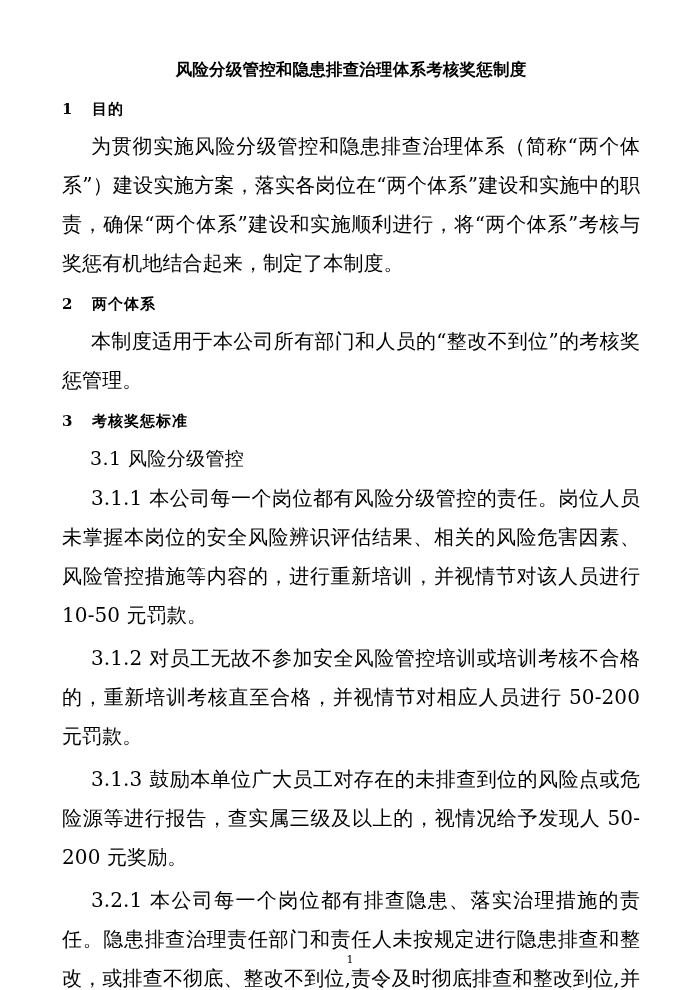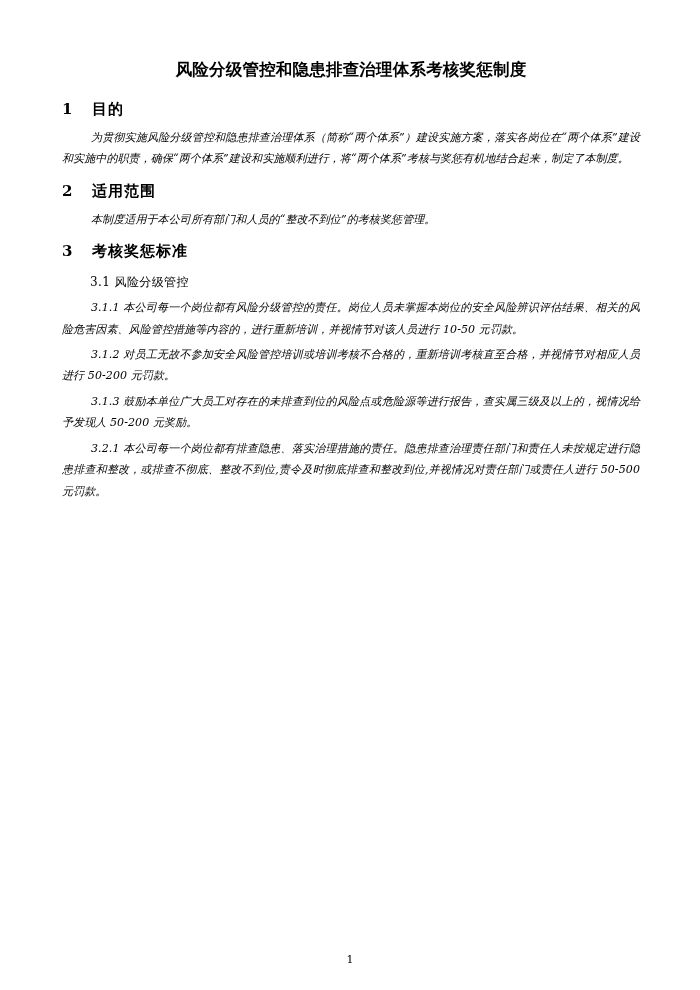--- a/index.html
+++ b/index.html
@@ -39,35 +39,34 @@
   }
   .h1 .num {
     display: inline-block;
     width: 30px;
     flex: none;
   }
   .h1 .txt {
     letter-spacing: 1px;
   }
   .h2 {
-    font-size: 12px;
+    font-size: 19px;
     margin: 9px 0 4px 0;
     line-height: 1.75;
     text-indent: 28px;
     letter-spacing: 0.4px;
   }
   p.body {
-    font-size: 11px;
+    font-size: 20px;
     line-height: 1.95;
     margin: 4px 0 4px 0;
     text-indent: 29px;
     text-align: justify;
     text-justify: inter-ideograph;
     letter-spacing: 0.1px;
-    font-style: italic;
   }
   .page-number {
     position: absolute;
     left: 0;
     right: 0;
     bottom: 24px;
     text-align: center;
     font-size: 11px;
     font-family: "DejaVu Serif", "Liberation Serif", serif;
     color: #000;
@@ -81,21 +80,21 @@
   <div class="doc-title">风险分级管控和隐患排查治理体系考核奖惩制度</div>
 
   <div class="h1">
     <span class="num">1</span>
     <span class="txt">目的</span>
   </div>
   <p class="body">为贯彻实施风险分级管控和隐患排查治理体系（简称“两个体系”）建设实施方案，落实各岗位在“两个体系”建设和实施中的职责，确保“两个体系”建设和实施顺利进行，将“两个体系”考核与奖惩有机地结合起来，制定了本制度。</p>
 
   <div class="h1">
     <span class="num">2</span>
-    <span class="txt">适用范围</span>
+    <span class="txt">两个体系</span>
   </div>
   <p class="body">本制度适用于本公司所有部门和人员的“整改不到位”的考核奖惩管理。</p>
 
   <div class="h1">
     <span class="num">3</span>
     <span class="txt">考核奖惩标准</span>
   </div>
 
   <div class="h2">
     <span>3.1</span>

